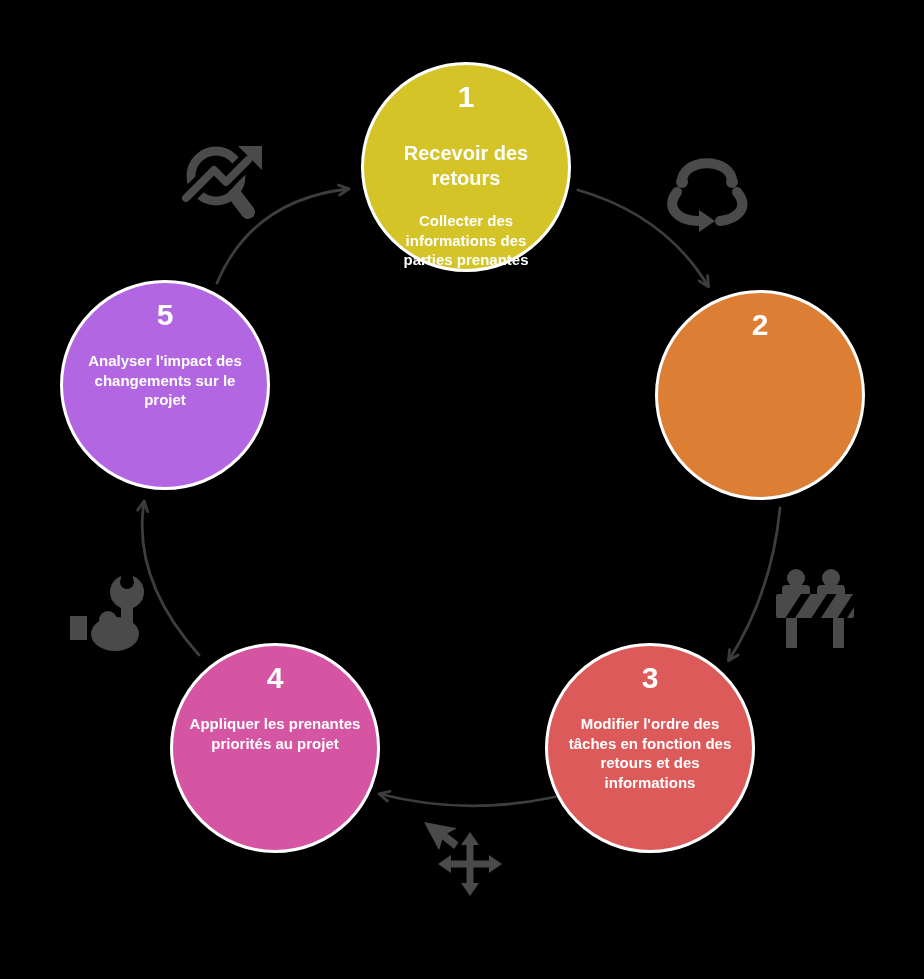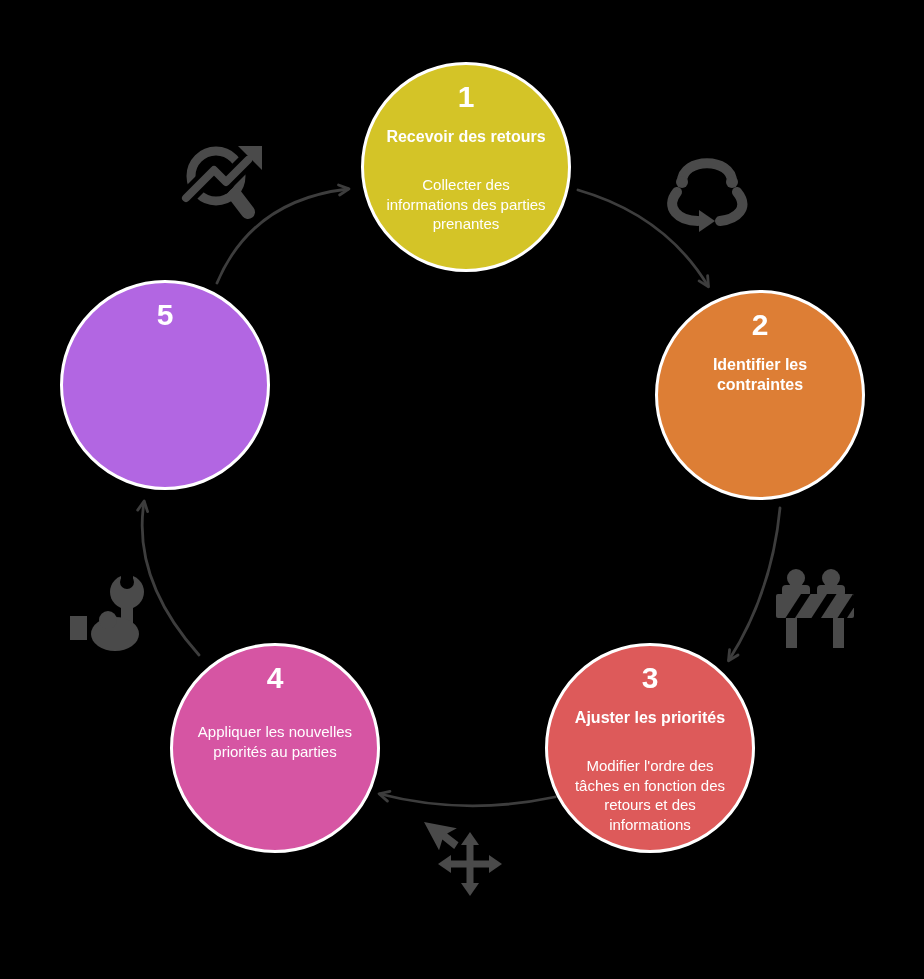--- a/index.html
+++ b/index.html
@@ -30,22 +30,22 @@
     border: 3px solid var(--border-color, #fff);
     box-sizing: border-box;
     display: flex;
     flex-direction: column;
     align-items: center;
     text-align: center;
     color: var(--text-color, #fff);
     padding-top: 15px;
   }
   .step-number { font-size: 30px; font-weight: bold; line-height: 1.1; }
-  .step-title  { font-size: 16px; font-weight: bold; line-height: 1.25; margin-top: 14px; width: 172px; }
-  .step-desc   { font-size: 15px; line-height: 1.3; margin-top: 28px; width: 172px; }
+  .step-title  { font-size: 20px; font-weight: bold; line-height: 1.25; margin-top: 28px; width: 172px; }
+  .step-desc   { font-size: 15px; line-height: 1.3; margin-top: 20px; width: 172px; font-weight: bold; }
   .icon { position: absolute; }
   .ic-fill   { fill: var(--icon-color, #4a4a4a); }
   .ic-stroke { fill: none; stroke: var(--icon-color, #4a4a4a); }
   .ic-casing { fill: none; stroke: var(--bg-color, #000); }
   .ic-bgfill { fill: var(--bg-color, #000); }
 </style>
 </head>
 <body>
 
 <div class="canvas">
@@ -64,36 +64,35 @@
   </svg>
 
   <div class="step" style="left: 361px; top: 62px; background-color: rgb(212, 196, 39);">
     <div class="step-number">1</div>
     <div class="step-title">Recevoir des retours</div>
     <div class="step-desc">Collecter des informations des parties prenantes</div>
   </div>
 
   <div class="step" style="left: 655px; top: 290px; background-color: rgb(221, 126, 53);">
     <div class="step-number">2</div>
-    <div class="step-title">Identifier les contraintes</div>
   </div>
 
   <div class="step" style="left: 545px; top: 643px; background-color: rgb(221, 90, 90);">
     <div class="step-number">3</div>
-    <div class="step-title">Ajuster les priorités</div>
     <div class="step-desc">Modifier l'ordre des tâches en fonction des retours et des informations</div>
   </div>
 
   <div class="step" style="left: 170px; top: 643px; background-color: rgb(214, 85, 163);">
     <div class="step-number">4</div>
-    <div class="step-desc">Appliquer les nouvelles priorités au parties</div>
+    <div class="step-desc">Appliquer les prenantes priorités au projet</div>
   </div>
 
   <div class="step" style="left: 60px; top: 280px; background-color: rgb(178, 102, 226);">
     <div class="step-number">5</div>
+    <div class="step-desc">Analyser l'impact des changements sur le projet</div>
   </div>
 
   <svg class="icon" style="left:178px; top:132px;" width="92" height="100" viewBox="0 0 92 100">
     <circle class="ic-stroke" cx="38" cy="44" r="25" stroke-width="9"></circle>
     <line class="ic-stroke" x1="57" y1="63" x2="70" y2="80" stroke-width="14" stroke-linecap="round"></line>
     <path class="ic-casing" d="M 8 66 L 36 38 L 48 50 L 72 26" stroke-width="17"></path>
     <path class="ic-stroke" d="M 8 66 L 36 38 L 48 50 L 70 28" stroke-width="8" stroke-linecap="round" stroke-linejoin="round"></path>
     <polygon class="ic-fill" points="60,14 84,14 84,38"></polygon>
   </svg>
 

